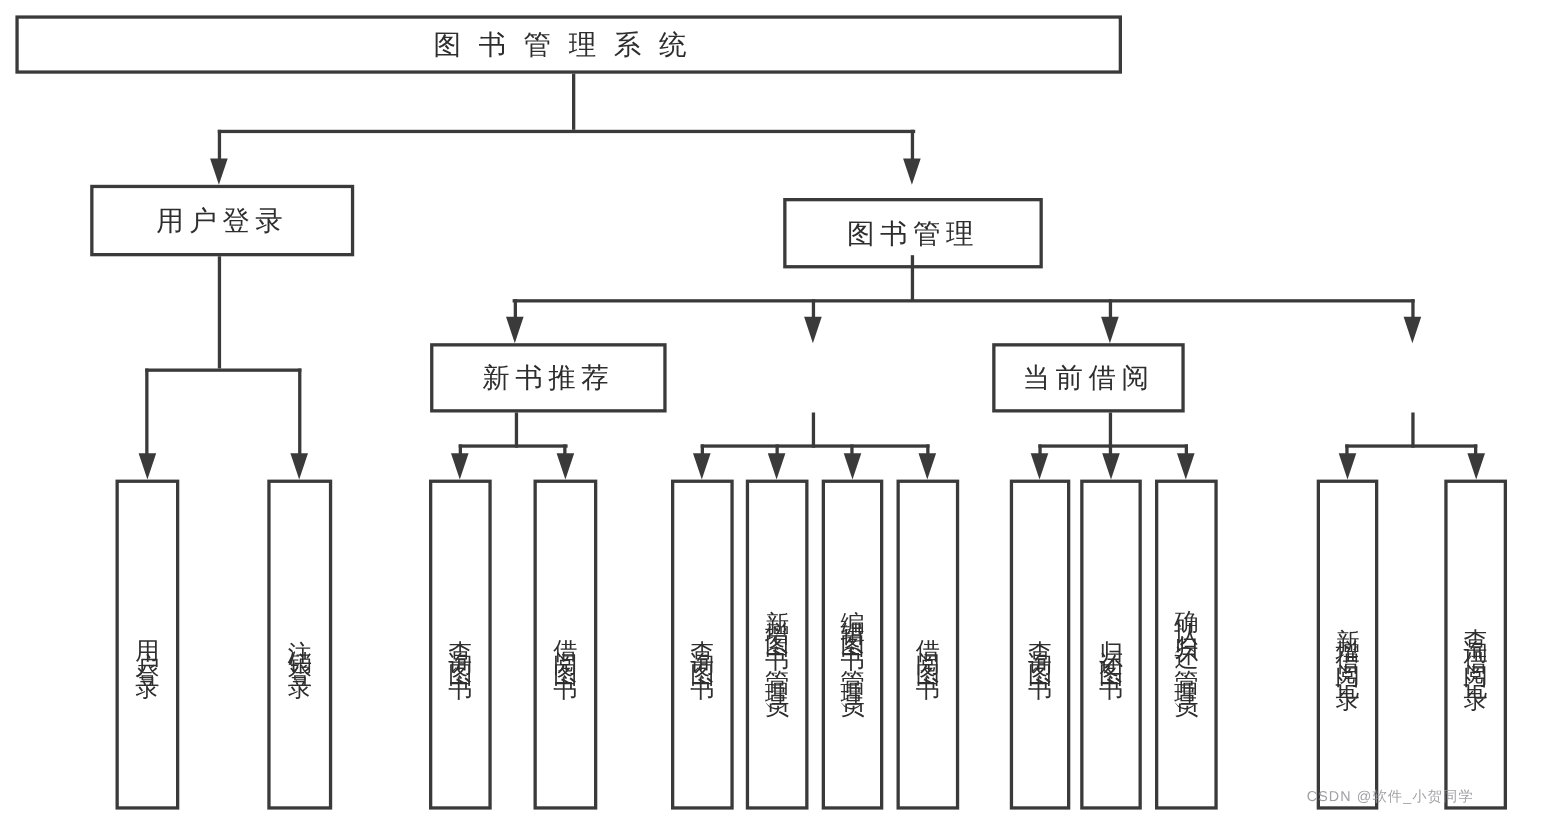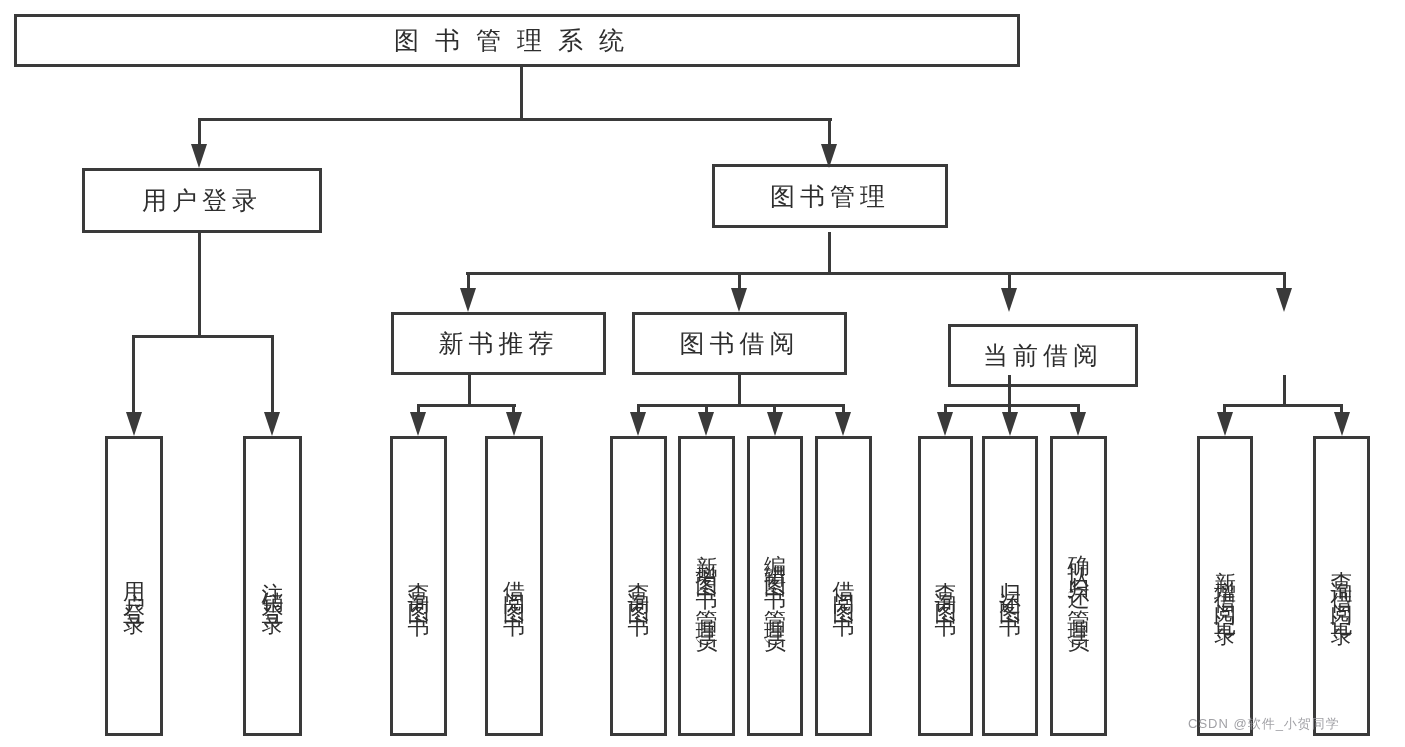--- a/index.html
+++ b/index.html
@@ -58,33 +58,30 @@
 <div id="canvas">
 
   <div class="box root-box" style="left:14px;top:14px;width:1006px;height:53px;text-align:center;">
     <span>图书管理系统</span>
   </div>
 
   <div class="box l2-box" style="left:82px;top:168px;width:240px;height:65px;">
     <span>用户登录</span>
   </div>
 
-  <div class="box l2-box" style="left:712px;top:164px;width:236px;height:64px;">
+  <div class="box l2-box" style="left:712px;top:180px;width:236px;height:64px;">
     <span>图书管理</span>
   </div>
 
   <div class="box l3-box" style="left:362px;top:312px;width:215px;height:63px;margin-left:29px;">
     <span>新书推荐</span>
   </div>
 
-  <div class="box l3-box" style="left:632px;top:312px;width:215px;height:63px;">
-    <span>图书借阅</span>
-  </div>
 
-  <div class="box l3-box" style="left:902px;top:324px;width:190px;height:63px;margin-left:46px;">
+  <div class="box l3-box" style="left:902px;top:312px;width:175px;height:63px;">
     <span>当前借阅</span>
   </div>
 
 
   <div class="box leaf" style="left:105px;top:436px;width:58px;height:300px;">
     <span>用户登录</span>
   </div>
 
   <div class="box leaf" style="left:243px;top:436px;width:59px;height:300px;">
     <span>注销登录</span>

